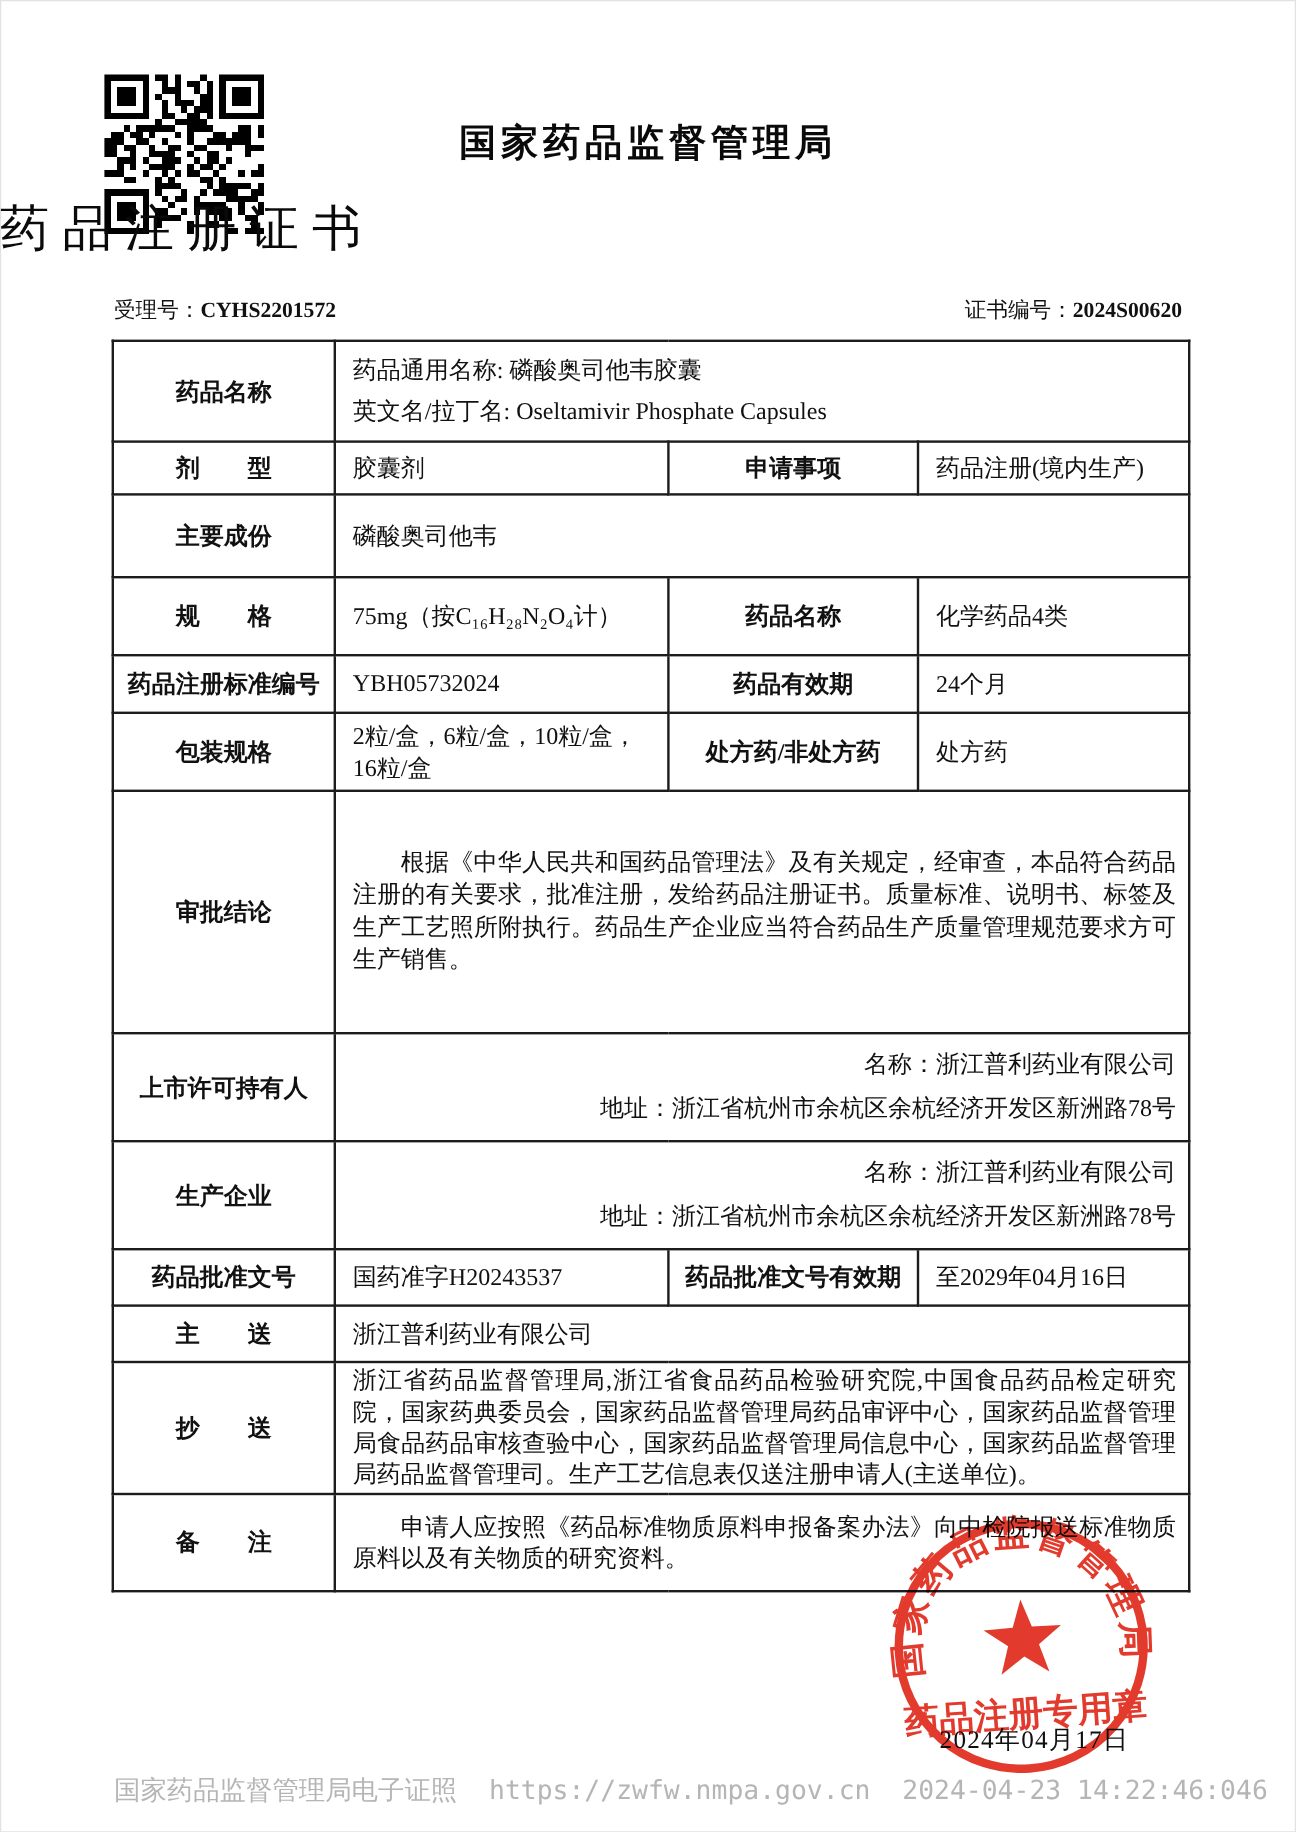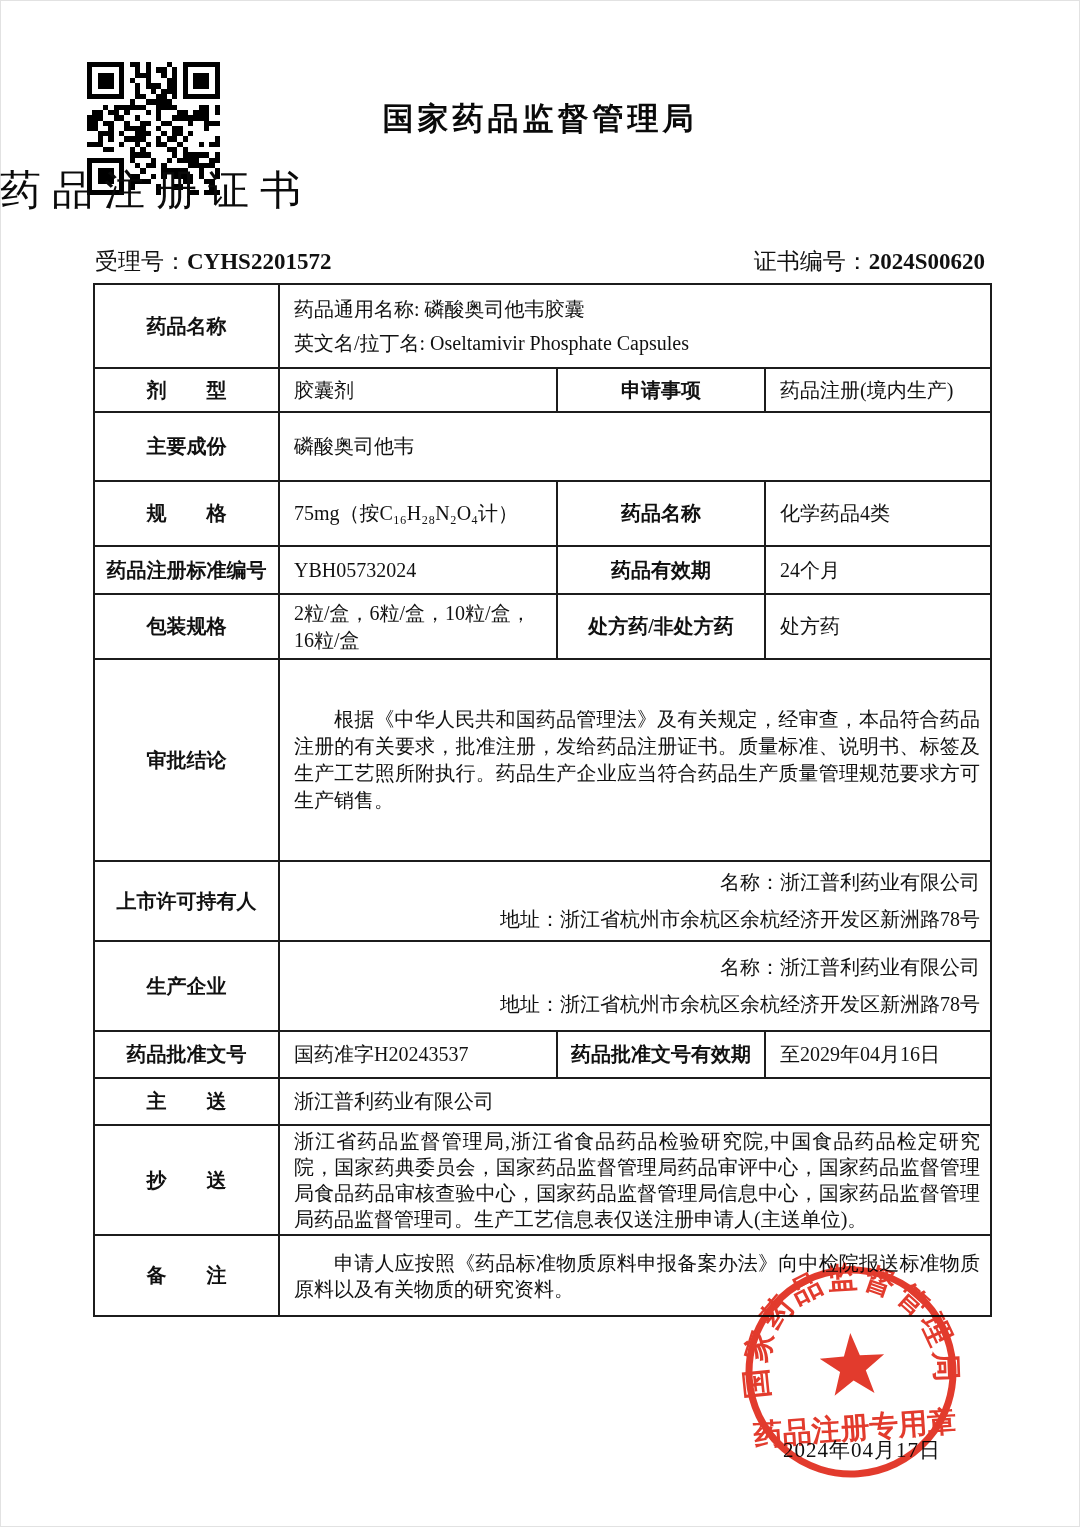--- a/index.html
+++ b/index.html
@@ -12,21 +12,21 @@
   .qr{position:absolute;left:87px;top:62px;width:133px;height:133px;}
   .agency-title{
     position:absolute;left:0;top:98px;width:100%;text-align:center;
     font-family:"Liberation Sans","DejaVu Sans",sans-serif;
     font-weight:bold;font-size:31px;letter-spacing:4px;color:#0a0a0a;
   }
   .doc-title{
     position:absolute;left:0;top:163px;width:100%;text-align:left;
     font-size:41px;letter-spacing:11px;color:#0a0a0a;
   }
-  .ref-row{position:absolute;left:95px;top:246px;width:890px;display:flex;justify-content:space-between;font-size:23px;}
+  .ref-row{position:absolute;left:95px;top:246px;width:890px;display:flex;justify-content:space-between;font-size:18px;}
   .ref-row .no{font-weight:600;}
   
   table.doc{
     position:absolute;left:93px;top:283px;width:897px;
     border-collapse:collapse;table-layout:fixed;
   }
   table.doc th,table.doc td{
     border:2px solid #1c1c1c;font-size:20px;vertical-align:middle;
     padding:2px 6px;overflow:hidden;
   }
@@ -331,21 +331,21 @@
       <td>2粒/盒，6粒/盒，10粒/盒，16粒/盒</td>
       <th>处方药/非处方药</th>
       <td>处方药</td>
     </tr>
     <tr style="height:202px">
       <th>审批结论</th>
       <td colspan="3">
         <p class="blk ind">根据《中华人民共和国药品管理法》及有关规定，经审查，本品符合药品注册的有关要求，批准注册，发给药品注册证书。质量标准、说明书、标签及生产工艺照所附执行。药品生产企业应当符合药品生产质量管理规范要求方可生产销售。</p>
       </td>
     </tr>
-    <tr style="height:80px">
+    <tr style="height:90px">
       <th>上市许可持有人</th>
       <td colspan="3" class="pair">
         <div>名称：浙江普利药业有限公司</div>
         <div>地址：浙江省杭州市余杭区余杭经济开发区新洲路78号</div>
       </td>
     </tr>
     <tr style="height:90px">
       <th>生产企业</th>
       <td colspan="3" class="pair">
         <div>名称：浙江普利药业有限公司</div>
@@ -386,14 +386,15 @@
       </defs>
       <circle cx="130" cy="130" r="102" fill="none" stroke-width="7" stroke="#e02a1b"></circle>
       <text font-size="30" font-weight="bold" letter-spacing="4" font-family="Liberation Serif, serif" fill="#e02a1b">
         <textPath href="#sealArc" startOffset="50%" text-anchor="middle">国家药品监督管理局</textPath>
       </text>
       <polygon points="132,91 140,114 164.3,114.5 144.9,129.2 152,152.5 132,138.6 112,152.5 119.1,129.2 99.7,114.5 124,114" fill="#e02a1b"></polygon>
       <text x="130" y="196" text-anchor="middle" font-size="29" font-weight="bold" font-family="Liberation Serif, serif" fill="#e02a1b">药品注册专用章</text>
     </svg>
   </div>
 
+  <div class="footer">国家药品监督管理局电子证照  https://zwfw.nmpa.gov.cn  2024-04-23 14:22:46:046</div>
 
 </div>
 
 </body></html>

